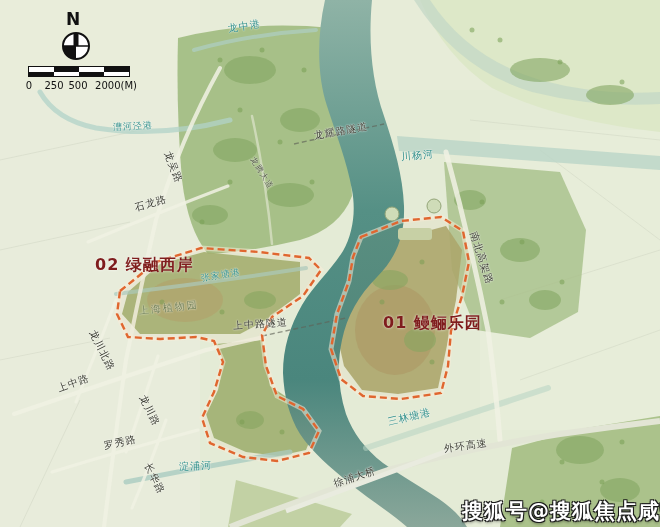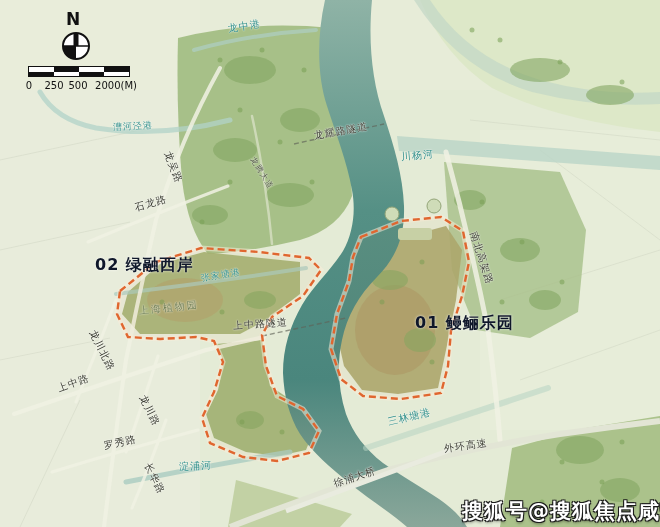--- a/index.html
+++ b/index.html
@@ -11,21 +11,21 @@
   #map-art{position:absolute;left:0;top:0;}
   
   .lbl{
     position:absolute;font-size:10px;line-height:1;white-space:nowrap;
     color:#3a3c30;letter-spacing:1px;transform-origin:0 50%;
     text-shadow:0 0 2px rgba(255,255,255,.95),0 0 1px rgba(255,255,255,.9);
   }
   .water{color:#2f8e88;}
   .place{color:#5f7247;opacity:.8;letter-spacing:2px;}
   .area-label{
-    position:absolute;font-size:16px;font-weight:bold;color:#0f172a;
+    position:absolute;font-size:16px;font-weight:bold;color:#7f1d1d;
     letter-spacing:1px;white-space:nowrap;
     text-shadow:0 0 3px rgba(255,255,255,.65),0 0 1px rgba(255,255,255,.5);
   }
   
   .l0{left:228px;top:24px;transform:rotate(-9deg);}
   .l1{left:113px;top:123px;font-size:9px;transform:rotate(-3deg);}
   .l2{left:167px;top:147px;transform:rotate(68deg);}
   .l3{left:135px;top:203px;transform:rotate(-16deg);}
   .l4{left:314px;top:131px;transform:rotate(-10deg);}
   .l5{left:252px;top:154px;font-size:8px;opacity:.8;transform:rotate(58deg);}
@@ -37,21 +37,21 @@
   .l11{left:92px;top:326px;transform:rotate(63deg);}
   .l12{left:58px;top:384px;transform:rotate(-20deg);}
   .l13{left:142px;top:391px;transform:rotate(63deg);}
   .l14{left:104px;top:441px;transform:rotate(-12deg);}
   .l15{left:147px;top:459px;transform:rotate(63deg);}
   .l16{left:179px;top:462px;transform:rotate(-3deg);}
   .l17{left:388px;top:417px;transform:rotate(-13deg);}
   .l18{left:444px;top:444px;transform:rotate(-8deg);}
   .l19{left:334px;top:479px;transform:rotate(-18deg);}
   .a02{left:95px;top:255px;}
-  .a01{left:383px;top:313px;margin-left:32px;}
+  .a01{left:383px;top:313px;}
   
   .compass-n{position:absolute;left:66px;top:9px;font-size:17px;font-weight:bold;color:#111;}
   .compass-rose{position:absolute;left:59px;top:30px;}
   
   .scalebar-bar{
     position:absolute;left:28px;top:66px;width:100px;height:9px;
     border:1px solid #111;background:#fff;box-sizing:content-box;
     display:grid;grid-template-columns:repeat(4,1fr);grid-template-rows:1fr 1fr;
   }
   .sb-b{background:#111;} .sb-w{background:#fff;}

